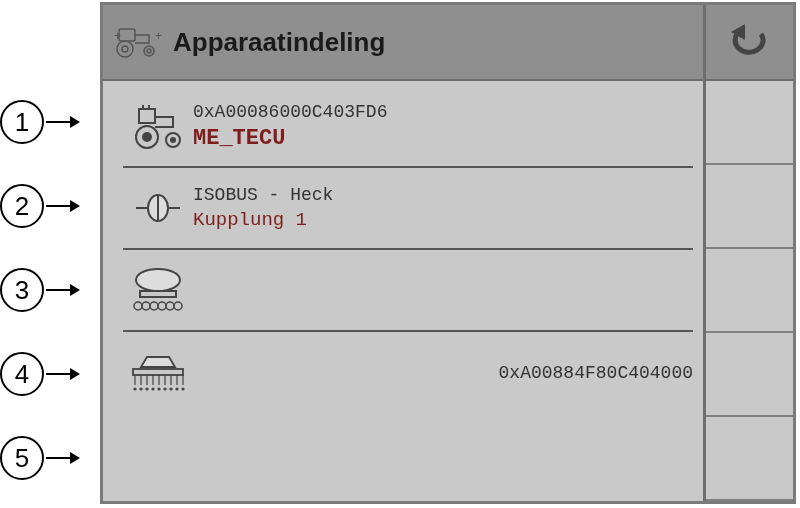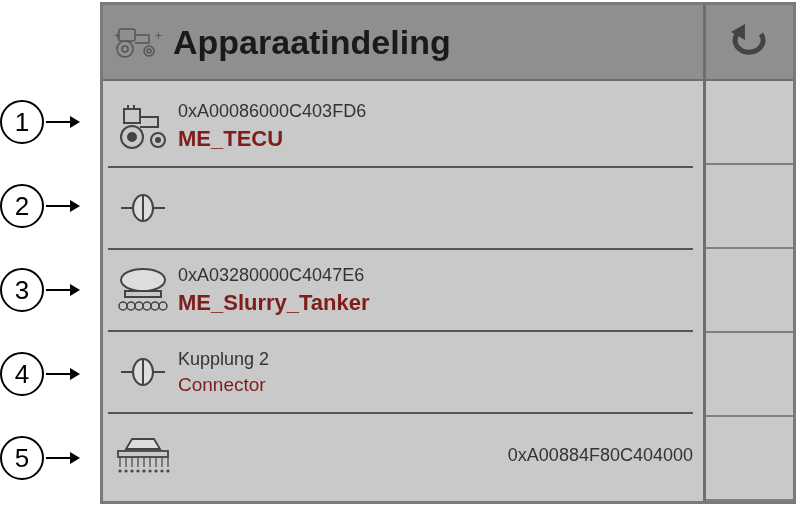--- a/index.html
+++ b/index.html
@@ -68,21 +68,21 @@
     align-items: center;
     position: relative;
   }
   .header-icon {
     width: 70px;
     display: flex;
     align-items: center;
     justify-content: center;
   }
   .header-title {
-    font-size: 34px;
+    font-size: 26px;
     font-weight: bold;
     color: #1a1a1a;
   }
   .side-col {
     position: absolute;
     right: 0;
     top: 0;
     bottom: 0;
     width: 90px;
     border-left: 3px solid #6e6e6e;
@@ -97,21 +97,22 @@
   .body {
     position: relative;
     height: calc(100% - 76px);
   }
   .list {
     position: absolute;
     left: 0;
     right: 90px;
     top: 0;
     bottom: 0;
-    padding: 5px 10px 0 5px;
+    padding: 5px 10px 0 20px;
+    font-family: Liberation Mono, monospace;
   }
   .body .side-col {
     top: 0;
   }
   .side-slot {
     height: 84px;
     border-bottom: 2px solid #808080;
   }
   .row {
     display: flex;
@@ -229,61 +230,45 @@
         <div class="row-icon">
           <svg width="48" height="36" viewBox="0 0 48 36">
             <g fill="none" stroke="#444" stroke-width="2">
               <line x1="2" y1="18" x2="14" y2="18"></line>
               <ellipse cx="24" cy="18" rx="10" ry="13" fill="#ddd"></ellipse>
               <line x1="24" y1="5" x2="24" y2="31"></line>
               <line x1="34" y1="18" x2="46" y2="18"></line>
             </g>
           </svg>
         </div>
+        <div class="row-text">
+          <div class="line1">ISOBUS - Heck</div>
+          <div class="line2">Kupplung 1</div>
+        </div>
       </div>
 
       <div class="row">
         <div class="row-icon">
           <svg width="60" height="48" viewBox="0 0 60 48">
             <g fill="none" stroke="#444" stroke-width="2">
               <ellipse cx="30" cy="14" rx="22" ry="11" fill="#ddd"></ellipse>
               <rect x="12" y="25" width="36" height="6" fill="#c9c9c9"></rect>
               <g stroke-width="1.5">
                 <circle cx="10" cy="40" r="4"></circle>
                   <circle cx="18" cy="40" r="4"></circle>
                 <circle cx="26" cy="40" r="4"></circle>
                   <circle cx="34" cy="40" r="4"></circle>
                 <circle cx="42" cy="40" r="4"></circle>
                   <circle cx="50" cy="40" r="4"></circle>
               </g>
             </g>
           </svg>
         </div>
-        <div class="row-text">
-          <div class="line1">0xA03280000C4047E6</div>
-          <div class="line2">ME_Slurry_Tanker</div>
-        </div>
       </div>
 
-      <div class="row thin">
-        <div class="row-icon">
-          <svg width="48" height="36" viewBox="0 0 48 36">
-            <g fill="none" stroke="#444" stroke-width="2">
-              <line x1="2" y1="18" x2="14" y2="18"></line>
-              <ellipse cx="24" cy="18" rx="10" ry="13" fill="#ddd"></ellipse>
-              <line x1="24" y1="5" x2="24" y2="31"></line>
-              <line x1="34" y1="18" x2="46" y2="18"></line>
-            </g>
-          </svg>
-        </div>
-        <div class="row-text">
-          <div class="line1">Kupplung 2</div>
-          <div class="line2">Connector</div>
-        </div>
-      </div>
 
       <div class="row">
         <div class="row-icon">
           <svg width="62" height="44" viewBox="0 0 62 44">
             <g fill="none" stroke="#444" stroke-width="1.8">
               <path d="M20 6 h22 l6 10 h-34 z" fill="#ddd"></path>
               <rect x="6" y="18" width="50" height="6" fill="#c9c9c9"></rect>
               <g stroke-width="1.2">
                 <line x1="8" y1="24" x2="8" y2="34"></line>
                   <line x1="14" y1="24" x2="14" y2="34"></line>

